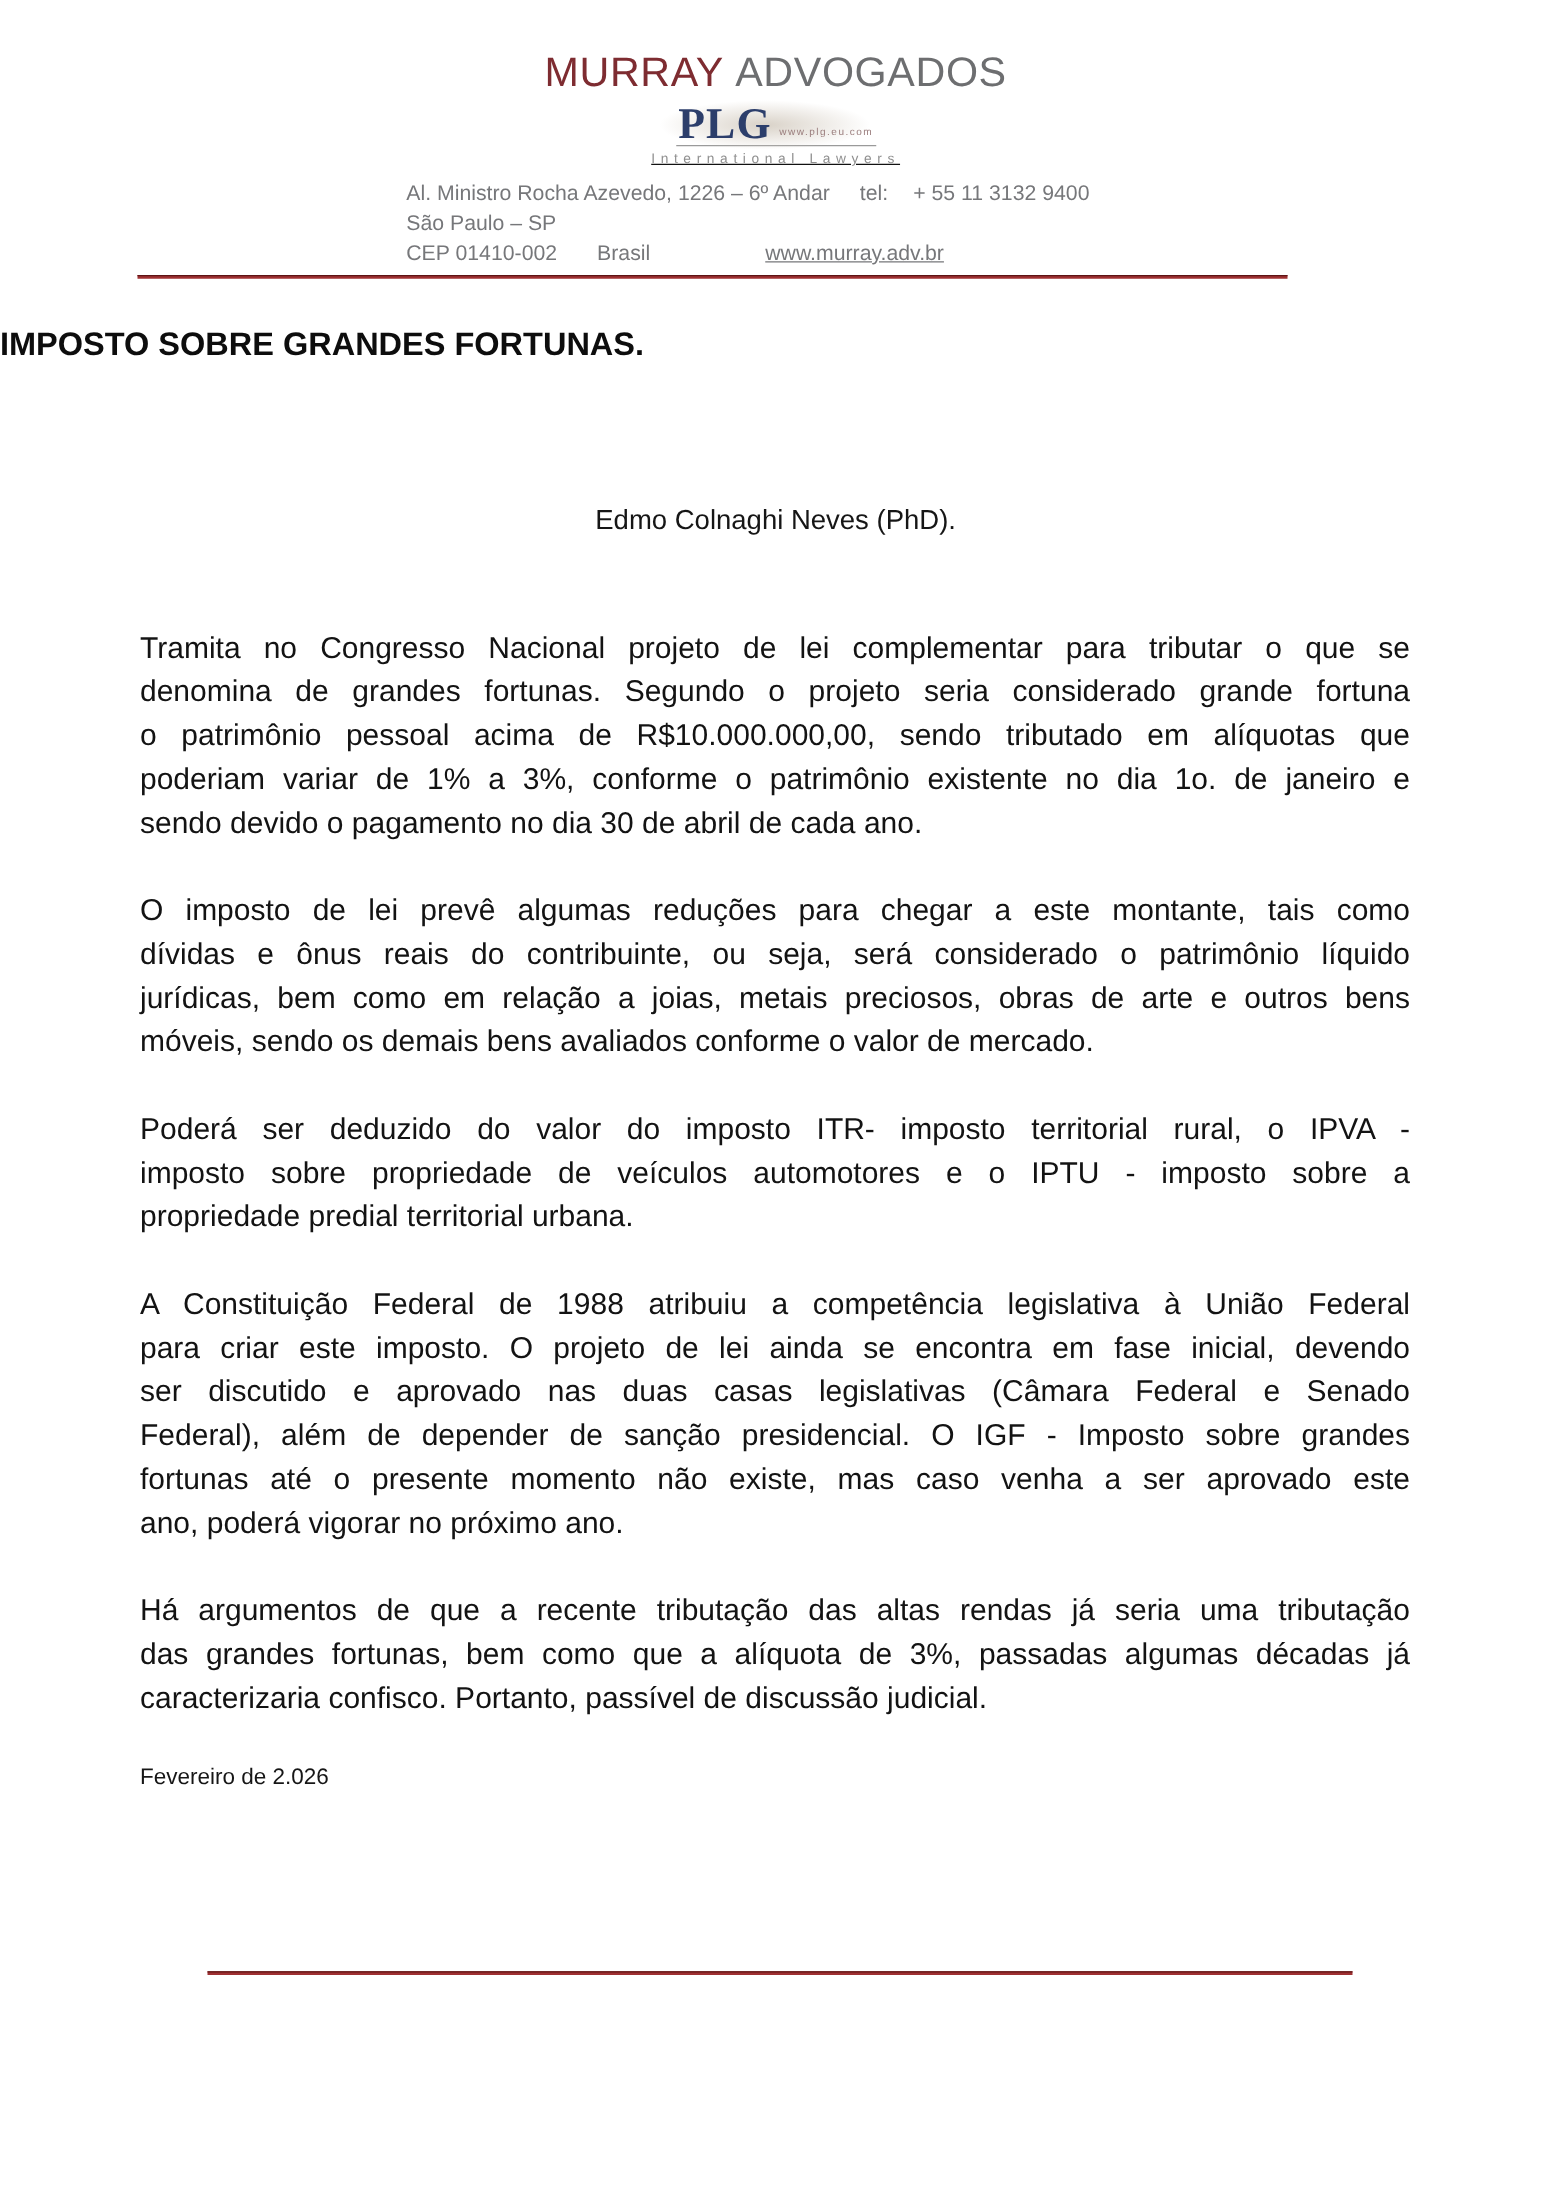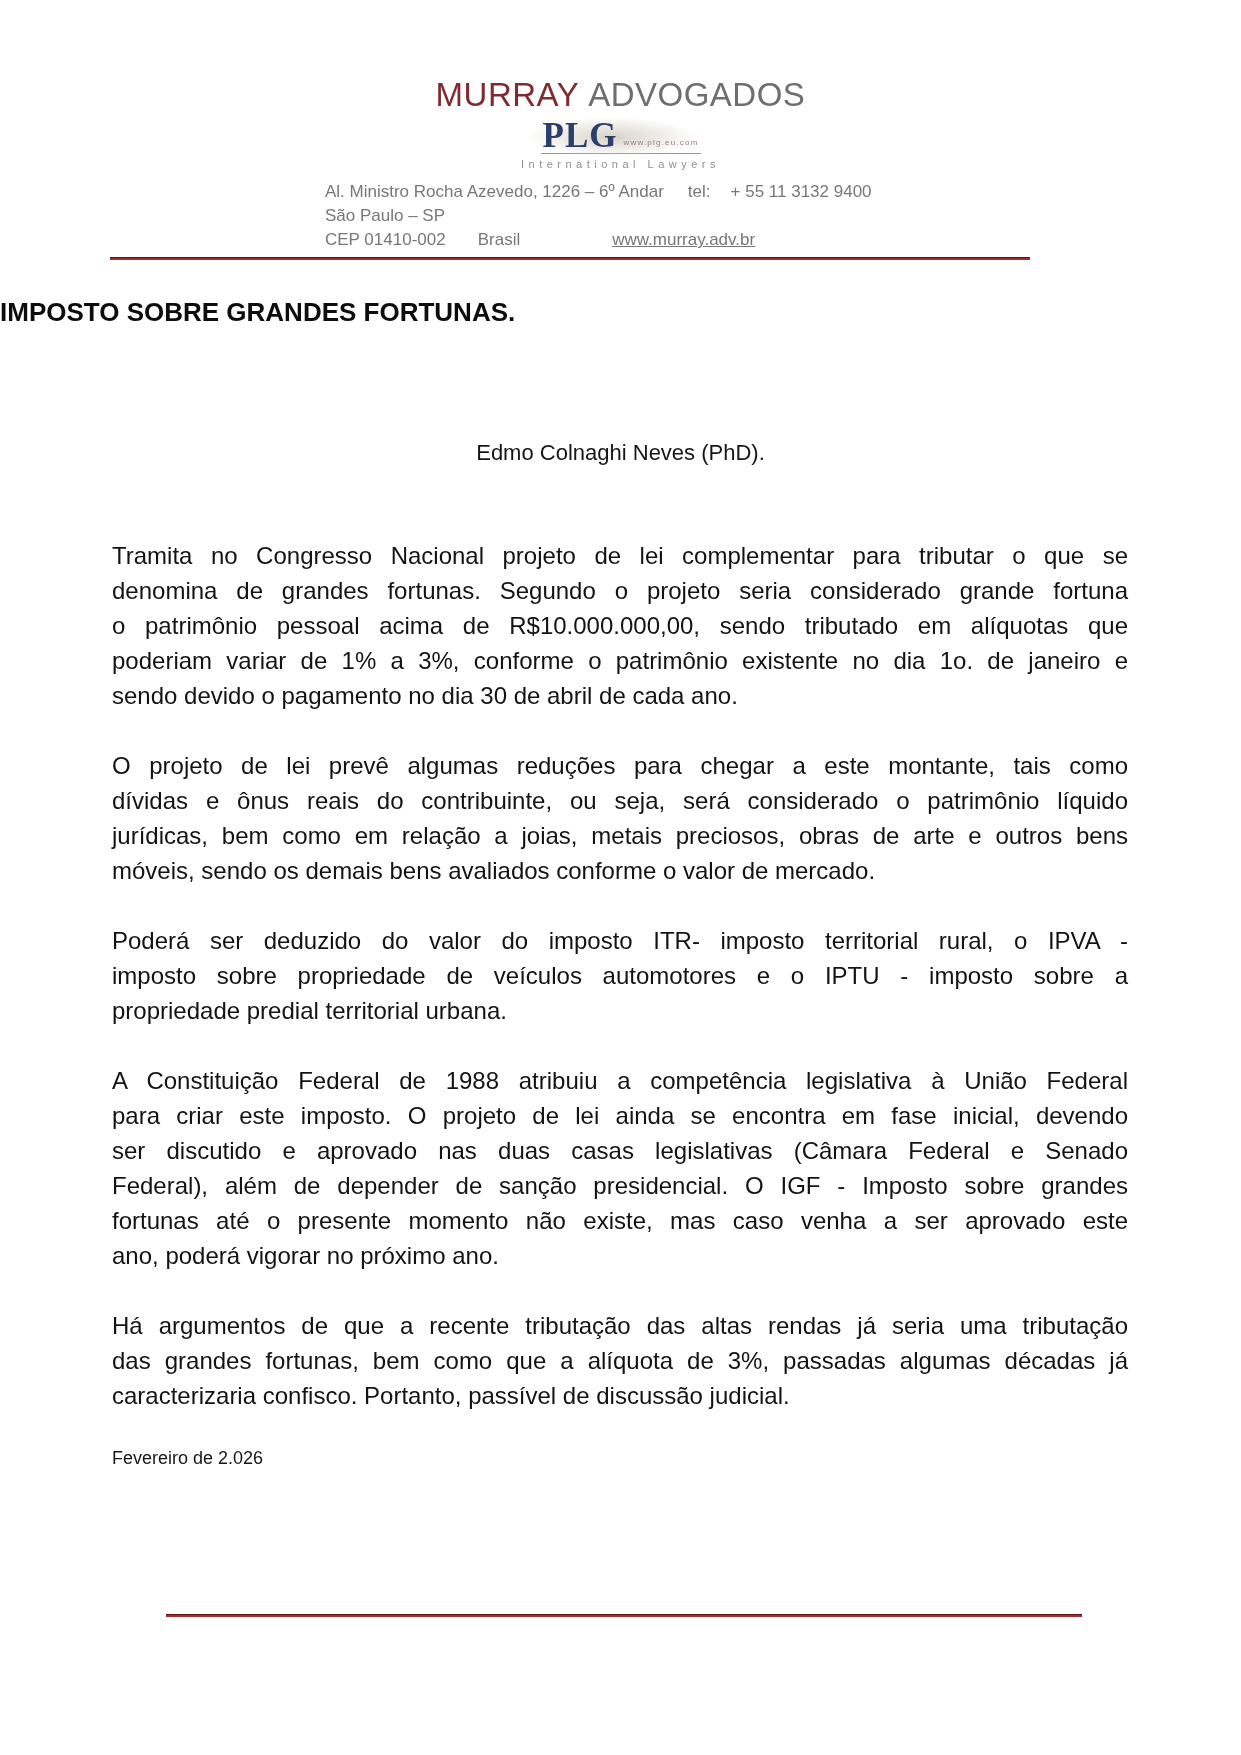--- a/index.html
+++ b/index.html
@@ -2,27 +2,27 @@
 <html style="--accent_red: #9E3032; --brand_red: #7E2C31; --brand_gray: #6D6E70; --logo_navy: #2C3E6B; --text_gray: #76777A;"><head>
 <meta charset="utf-8">
 <style>
   * { margin:0; padding:0; box-sizing:border-box; }
   html,body { background:#ffffff; }
   body {
     width:1241px; height:1755px; position:relative; overflow:hidden;
     font-family:"Liberation Sans", sans-serif; color:#111;
   }
   
-  .letterhead { padding-top:77px; }
+  .letterhead { padding-top:40px; }
   .brand { text-align:center; font-size:33px; line-height:36px; letter-spacing:0.5px; }
   .brand .murray   { color:var(--brand_red); }
   .brand .advogados{ color:var(--brand_gray); margin-left:9px; }
 
   .logo-wrap { display:flex; justify-content:center; margin-top:8px; }
-  .logo { text-align:center; position:relative; }
+  .logo { text-align:center; position:relative;text-decoration:underline; }
   .logo-row { display:inline-flex; align-items:flex-end; gap:6px;
               border-bottom:1px solid #9a9a9a; padding:0 2px 2px 2px; position:relative; }
   .logo-row::before { content:""; position:absolute; left:-14px; top:-4px; width:170px; height:40px;
               background:radial-gradient(ellipse at center, #d9d2c8 0%, rgba(217,210,200,0) 70%);
               z-index:0; }
   .plg { font-family:"Liberation Serif", serif; font-size:35px; line-height:30px; font-weight:bold;
          color:var(--logo_navy); letter-spacing:1px; position:relative; z-index:1; }
   .plg-url { font-size:8px; color:#9a7d7d; letter-spacing:1.2px; line-height:10px;
              margin-bottom:3px; position:relative; z-index:1; white-space:nowrap; }
   .tagline { font-size:11px; color:#8f8f8f; letter-spacing:4.5px; margin-top:4px; white-space:nowrap; }
@@ -88,21 +88,21 @@
 
   <div class="body-text">
       <div class="para">
         <div class="jline">Tramita no Congresso Nacional projeto de lei complementar para tributar o que se</div>
         <div class="jline">denomina de grandes fortunas. Segundo o projeto seria considerado grande fortuna</div>
         <div class="jline">o patrimônio pessoal acima de R$10.000.000,00, sendo tributado em alíquotas que</div>
         <div class="jline">poderiam variar de 1% a 3%, conforme o patrimônio existente no dia 1o. de janeiro e</div>
         <div class="jline">sendo devido o pagamento no dia 30 de abril de cada ano.</div>
       </div>
       <div class="para">
-        <div class="jline">O projeto de lei prevê algumas reduções para chegar a este montante, tais como</div>
+        <div class="jline">O imposto de lei prevê algumas reduções para chegar a este montante, tais como</div>
         <div class="jline">dívidas e ônus reais do contribuinte, ou seja, será considerado o patrimônio líquido</div>
         <div class="jline">jurídicas, bem como em relação a joias, metais preciosos, obras de arte e outros bens</div>
         <div class="jline">móveis, sendo os demais bens avaliados conforme o valor de mercado.</div>
       </div>
       <div class="para">
         <div class="jline">Poderá ser deduzido do valor do imposto ITR- imposto territorial rural, o IPVA -</div>
         <div class="jline">imposto sobre propriedade de veículos automotores e o IPTU - imposto sobre a</div>
         <div class="jline">propriedade predial territorial urbana.</div>
       </div>
       <div class="para">

